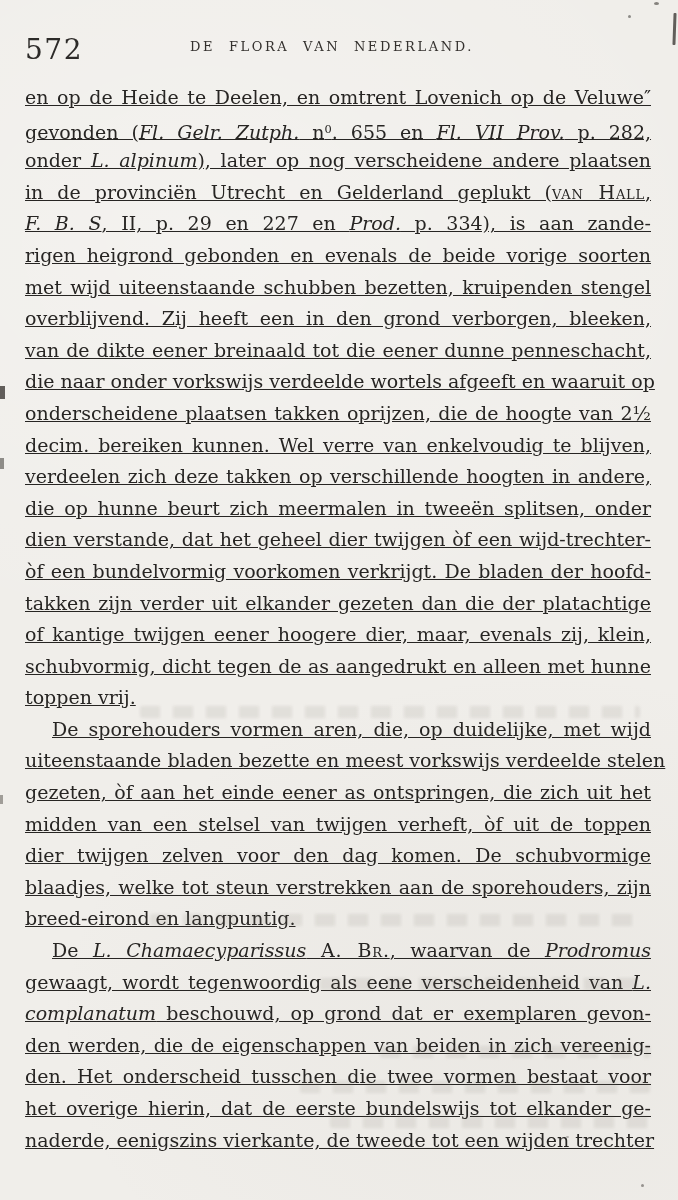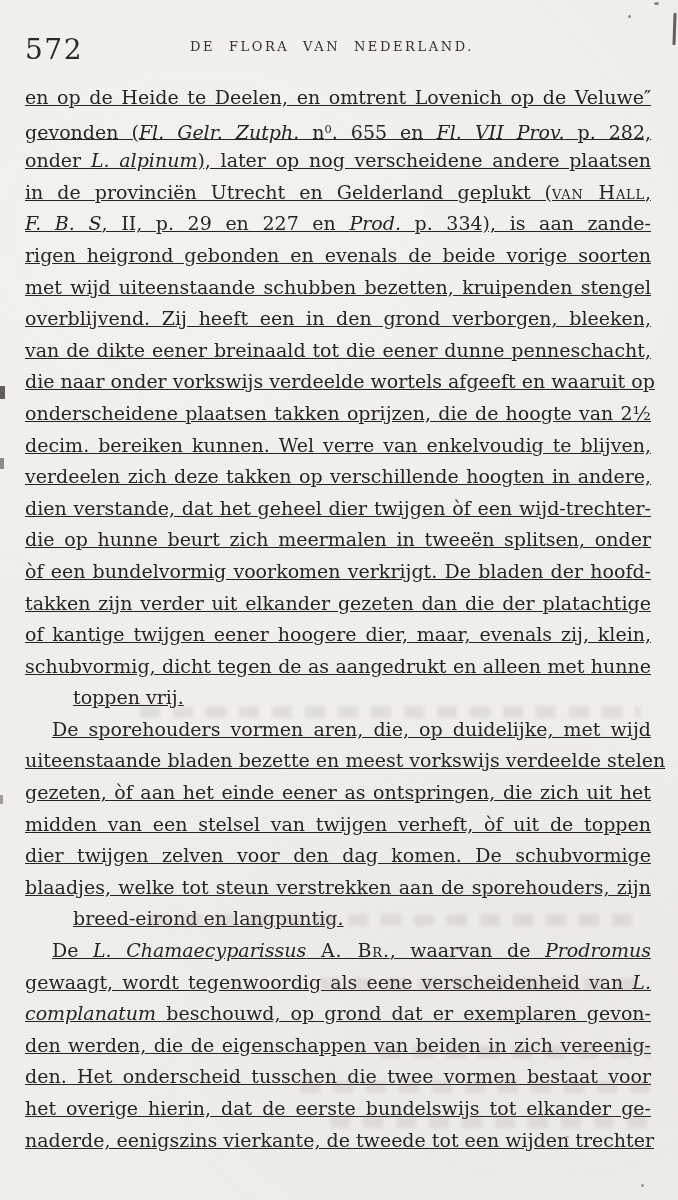--- a/index.html
+++ b/index.html
@@ -59,21 +59,20 @@
     white-space: nowrap;          
     text-align: justify;
     text-align-last: justify;
     -moz-text-align-last: justify;
     color: #272523;
     text-decoration: underline;
   }
   .line.noj {
     text-align: right;
     text-align-last: left;
-    margin-left: 48px;
     -moz-text-align-last: left;
   }
   .line.indent { text-indent: 27px; }
   .seg-r  { font-style: normal; }
   .seg-i  { font-style: italic; }
   .seg-sc { font-variant: small-caps; letter-spacing: 0.8px; }
   .seg-sup { font-size: 0.60em; vertical-align: 0.5em; }
   
   .artifact { position: absolute; background: #3d3a36; }
   .a-edge-line   { left: 673px; top: 13px;  width: 3px; height: 32px; opacity: .8; transform: rotate(2deg); border-radius: 1px; }
@@ -117,22 +116,22 @@
       <div class="line"><span class="seg-r">in de provinciën Utrecht en Gelderland geplukt (</span><span class="seg-sc">van Hall</span><span class="seg-r">,</span></div>
       <div class="line"><span class="seg-i">F. B. S</span><span class="seg-r">, II, p. 29 en 227 en </span><span class="seg-i">Prod.</span><span class="seg-r"> p. 334), is aan zande-</span></div>
       <div class="line"><span class="seg-r">rigen heigrond gebonden en evenals de beide vorige soorten</span></div>
       <div class="line"><span class="seg-r">met wijd uiteenstaande schubben bezetten, kruipenden stengel</span></div>
       <div class="line"><span class="seg-r">overblijvend. Zij heeft een in den grond verborgen, bleeken,</span></div>
       <div class="line"><span class="seg-r">van de dikte eener breinaald tot die eener dunne penneschacht,</span></div>
       <div class="line"><span class="seg-r">die naar onder vorkswijs verdeelde wortels afgeeft en waaruit op</span></div>
       <div class="line"><span class="seg-r">onderscheidene plaatsen takken oprijzen, die de hoogte van 2½</span></div>
       <div class="line"><span class="seg-r">decim. bereiken kunnen. Wel verre van enkelvoudig te blijven,</span></div>
       <div class="line"><span class="seg-r">verdeelen zich deze takken op verschillende hoogten in andere,</span></div>
+      <div class="line"><span class="seg-r">die op hunne beurt zich meermalen in tweeën splitsen, onder</span></div>
       <div class="line"><span class="seg-r">dien verstande, dat het geheel dier twijgen òf een wijd-trechter-</span></div>
-      <div class="line"><span class="seg-r">die op hunne beurt zich meermalen in tweeën splitsen, onder</span></div>
       <div class="line"><span class="seg-r">òf een bundelvormig voorkomen verkrijgt. De bladen der hoofd-</span></div>
       <div class="line"><span class="seg-r">takken zijn verder uit elkander gezeten dan die der platachtige</span></div>
       <div class="line"><span class="seg-r">of kantige twijgen eener hoogere dier, maar, evenals zij, klein,</span></div>
       <div class="line"><span class="seg-r">schubvormig, dicht tegen de as aangedrukt en alleen met hunne</span></div>
       <div class="line noj"><span class="seg-r">toppen vrij.</span></div>
       <div class="line indent"><span class="seg-r">De sporehouders vormen aren, die, op duidelijke, met wijd</span></div>
       <div class="line"><span class="seg-r">uiteenstaande bladen bezette en meest vorkswijs verdeelde stelen</span></div>
       <div class="line"><span class="seg-r">gezeten, òf aan het einde eener as ontspringen, die zich uit het</span></div>
       <div class="line"><span class="seg-r">midden van een stelsel van twijgen verheft, òf uit de toppen</span></div>
       <div class="line"><span class="seg-r">dier twijgen zelven voor den dag komen. De schubvormige</span></div>

